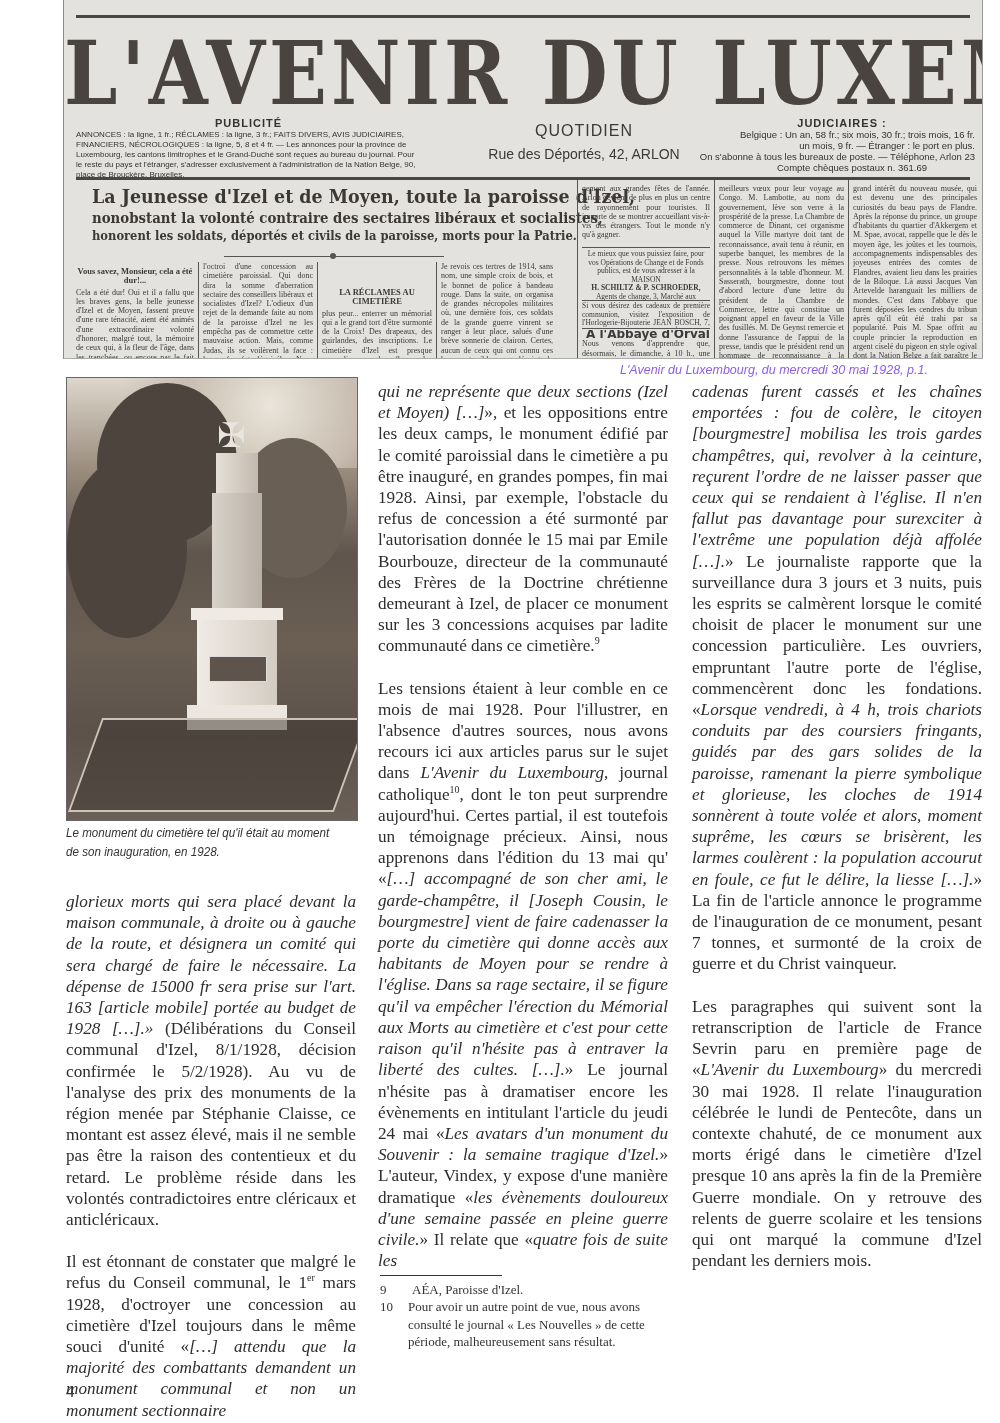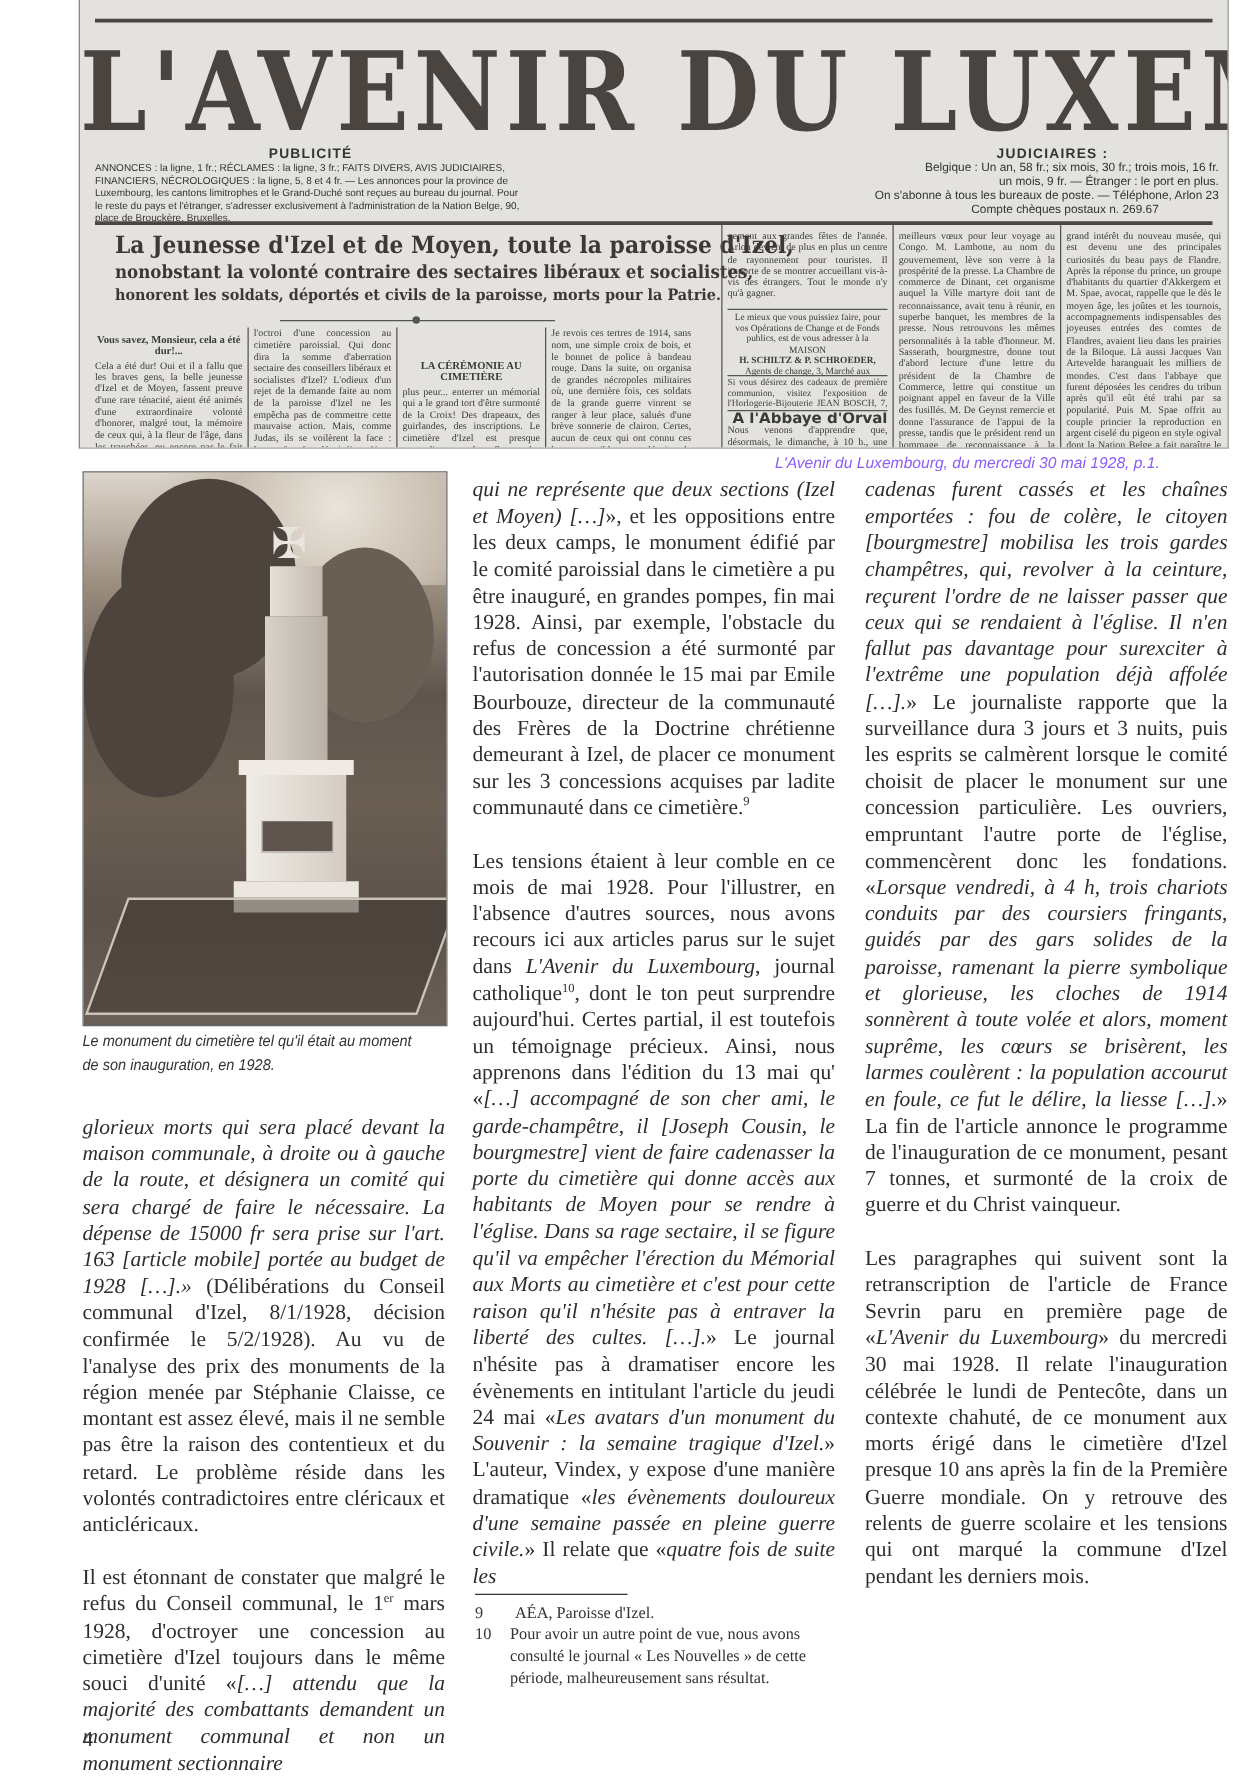--- a/index.html
+++ b/index.html
@@ -66,47 +66,51 @@
 <body>
 
 <div class="clip">
   <div class="rule" style="top:15px;"></div>
   <div class="masthead">L'AVENIR DU LUXEMBOURG</div>
 
   <div class="pub">
     <div class="h">PUBLICITÉ</div>
     <div>ANNONCES : la ligne, 1 fr.; RÉCLAMES : la ligne, 3 fr.; FAITS DIVERS, AVIS JUDICIAIRES, FINANCIERS, NÉCROLOGIQUES : la ligne, 5, 8 et 4 fr. — Les annonces pour la province de Luxembourg, les cantons limitrophes et le Grand-Duché sont reçues au bureau du journal. Pour le reste du pays et l'étranger, s'adresser exclusivement à l'administration de la Nation Belge, 90, place de Brouckère, Bruxelles.</div>
   </div>
+  <div class="quot">
+    <div class="q1">QUOTIDIEN</div>
+    <div class="q2">Rue des Déportés, 42, ARLON</div>
+  </div>
   <div class="abo">
     <div class="h">JUDICIAIRES :</div>
     <div>Belgique : Un an, 58 fr.; six mois, 30 fr.; trois mois, 16 fr.</div>
     <div>un mois, 9 fr. — Étranger : le port en plus.</div>
     <div>On s'abonne à tous les bureaux de poste. — Téléphone, Arlon 23</div>
-    <div style="text-align:center;margin-left:60px;">Compte chèques postaux n. 269.67</div>
+    <div style="text-align:center;margin-left:60px;">Compte chèques postaux n. 361.69</div>
   </div>
   <div class="rule" style="top:177px;"></div>
 
   <div class="headline">
     <div class="l1">La Jeunesse d'Izel et de Moyen, toute la paroisse d'Izel,</div>
     <div class="l2">nonobstant la volonté contraire des sectaires libéraux et socialistes,</div>
     <div class="l3">honorent les soldats, déportés et civils de la paroisse, morts pour la Patrie.</div>
   </div>
   <div class="orn"></div>
 
   <div class="ncol" style="left:12px;top:265px;width:118px;height:93px;">
     <div class="sub">Vous savez, Monsieur, cela a été dur!...</div>
     <div>Cela a été dur! Oui et il a fallu que les braves gens, la belle jeunesse d'Izel et de Moyen, fassent preuve d'une rare ténacité, aient été animés d'une extraordinaire volonté d'honorer, malgré tout, la mémoire de ceux qui, à la fleur de l'âge, dans les tranchées, ou encore par le fait des atroces souffrances endurées dans les camps de déportation...</div>
   </div>
   <div class="vsep" style="left:134px;top:262px;height:96px;"></div>
   <div class="ncol" style="left:139px;top:262px;width:110px;height:96px;">
     <div>l'octroi d'une concession au cimetière paroissial. Qui donc dira la somme d'aberration sectaire des conseillers libéraux et socialistes d'Izel? L'odieux d'un rejet de la demande faite au nom de la paroisse d'Izel ne les empêcha pas de commettre cette mauvaise action. Mais, comme Judas, ils se voilèrent la face : leur refus fut déguisé! « Nous l'édifierons malgré vous, le monument à nos grands morts »...</div>
   </div>
   <div class="vsep" style="left:253px;top:262px;height:96px;"></div>
   <div class="ncol" style="left:258px;top:262px;width:110px;height:96px;">
-    <div class="sub" style="margin-top:26px;">LA CÉRÉMONIE AU CIMETIÈRE</div>
+    <div class="sub" style="margin-top:26px;">LA RÉCLAMES AU CIMETIÈRE</div>
     <div>plus peur... enterrer un mémorial qui a le grand tort d'être surmonté de la Croix! Des drapeaux, des guirlandes, des inscriptions. Le cimetière d'Izel est presque enseveli sous les fleurs, les drapelets... Dès quatre heures, toute la paroisse se retrouve devant le monument. Elle a passé sous une grande banderole sur laquelle on lit cette inscription...</div>
   </div>
   <div class="vsep" style="left:372px;top:262px;height:96px;"></div>
   <div class="ncol" style="left:377px;top:262px;width:112px;height:96px;">
     <div>Je revois ces tertres de 1914, sans nom, une simple croix de bois, et le bonnet de police à bandeau rouge. Dans la suite, on organisa de grandes nécropoles militaires où, une dernière fois, ces soldats de la grande guerre vinrent se ranger à leur place, salués d'une brève sonnerie de clairon. Certes, aucun de ceux qui ont connu ces heures terribles ne dépeint le retour de la guerre...</div>
   </div>
   <div class="vsep" style="left:513px;top:180px;height:178px;"></div>
 
   <div class="ncol" style="left:518px;top:184px;width:128px;height:60px;">
     <div>gement aux grandes fêtes de l'année. Arlon devient de plus en plus un centre de rayonnement pour touristes. Il importe de se montrer accueillant vis-à-vis des étrangers. Tout le monde n'y qu'à gagner.</div>

